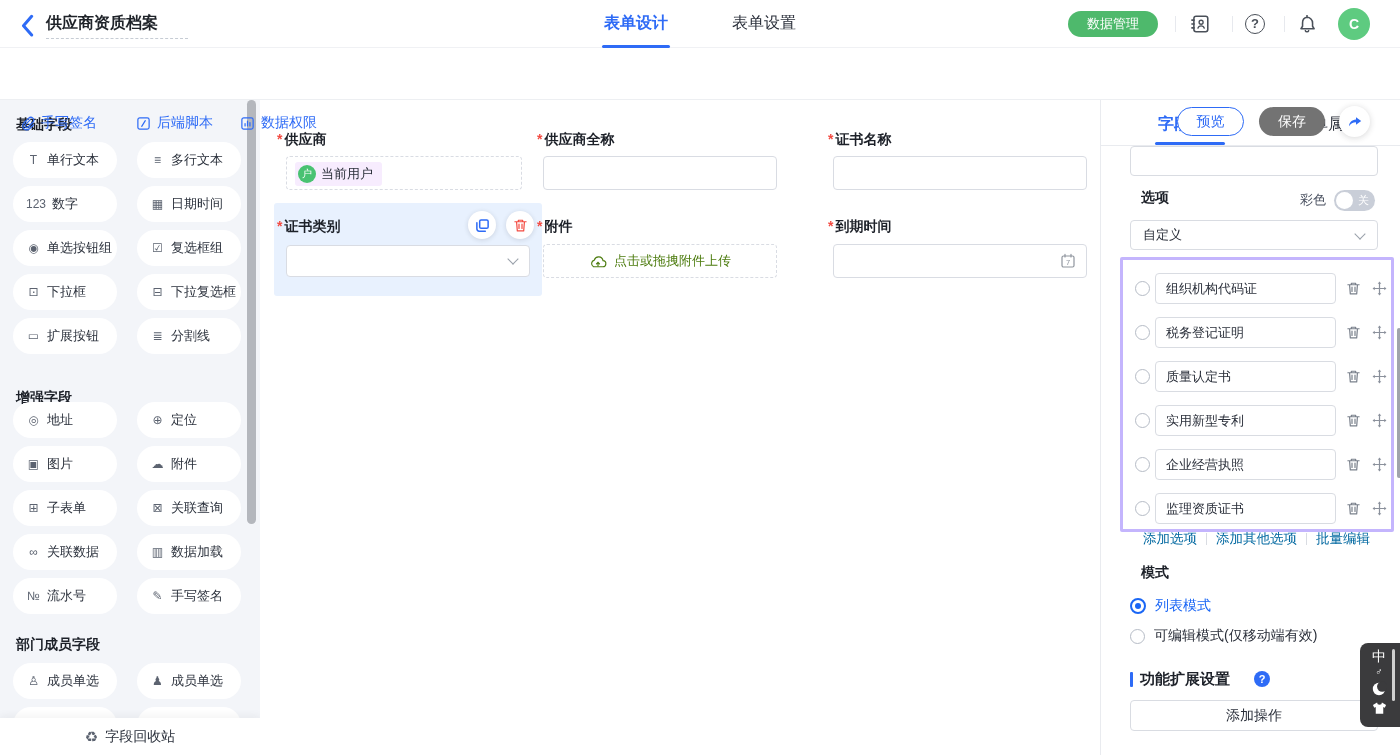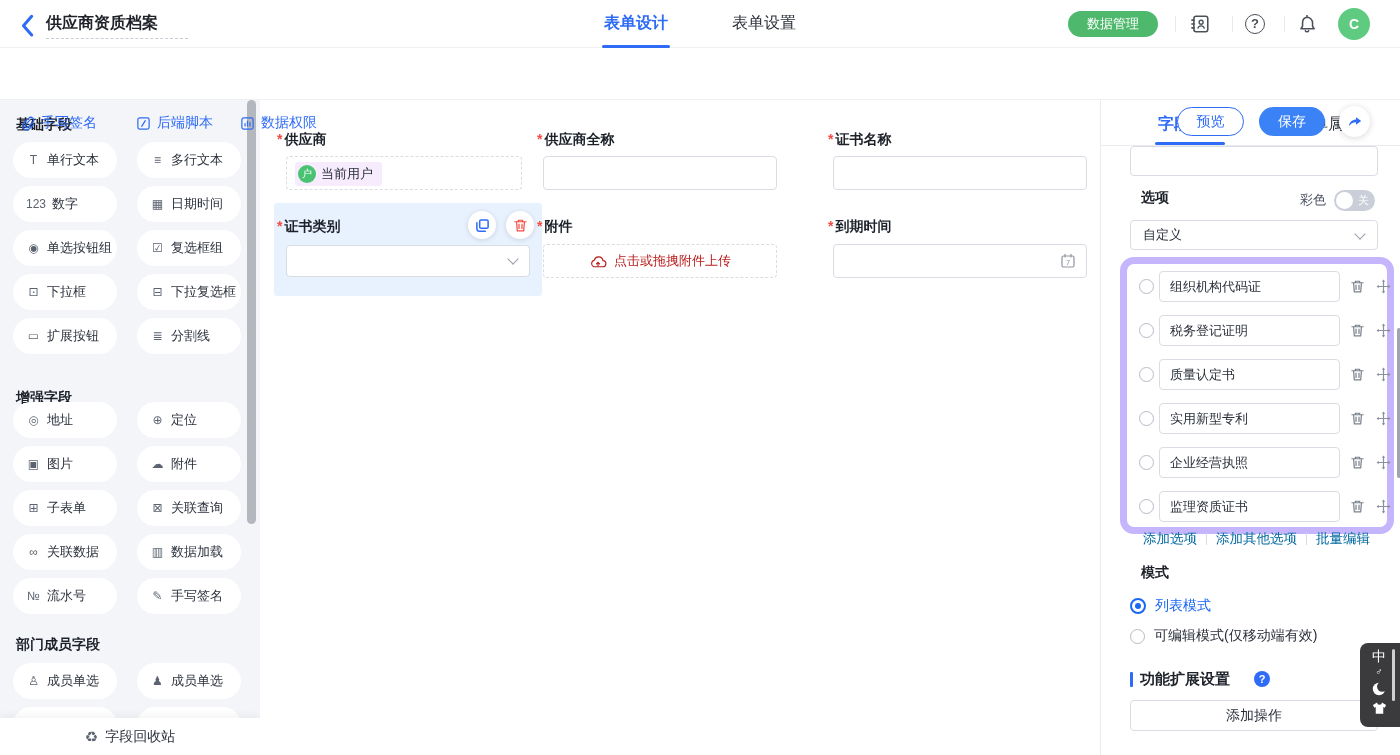--- a/index.html
+++ b/index.html
@@ -30,21 +30,21 @@
   
   .subbar { position:absolute; left:0; top:48px; width:1400px; height:52px; background:#fff;
     border-bottom:1px solid #edeff2; z-index:25; }
   .sub-link { position:absolute; top:66px; display:flex; align-items:center; gap:6px;
     color:#2e6bf6; font-size:14px; cursor:pointer; }
   .sub-link svg { width:15px; height:15px; }
   .btn-outline { position:absolute; left:1177px; top:59px; width:67px; height:29px; border-radius:15px;
     border:1px solid #2e6bf6; color:#2e6bf6; background:#fff; font-size:14px; text-align:center;
     line-height:27px; cursor:pointer; }
   .btn-primary { position:absolute; left:1259px; top:59px; width:66px; height:29px; border-radius:15px;
-    background:#3b82f6; color:#fff; font-size:14px; text-align:center; line-height:29px; cursor:pointer; }
+    background:#737373; color:#fff; font-size:14px; text-align:center; line-height:29px; cursor:pointer; }
   .btn-share { position:absolute; left:1339px; top:58px; width:31px; height:31px; border-radius:50%;
     background:#fff; box-shadow:0 1px 6px rgba(31,35,41,.18); color:#2e6bf6; cursor:pointer;
     display:flex; align-items:center; justify-content:center; }
   .btn-share svg { width:16px; height:16px; }
 
   
   .sidebar { position:absolute; left:0; top:100px; width:260px; height:655px; background:#f3f5f9; overflow:hidden; }
   .side-title { position:absolute; left:16px; font-size:14px; font-weight:700; color:#1d2129; }
   .pill-wrap { position:absolute; left:13px; display:flex; flex-wrap:wrap; gap:8px 20px; width:234px; }
   .field-pill { width:104px; height:36px; background:#fff; border-radius:18px; display:flex;
@@ -69,43 +69,43 @@
   .user-tag .tag-av { width:18px; height:18px; border-radius:50%; background:#49c272; color:#fff;
     font-size:10px; text-align:center; line-height:18px; }
   .user-tag .tag-tx { font-size:13px; color:#2a2f3a; }
   .sel-block { position:absolute; left:14px; top:103px; width:268px; height:93px; background:#e8f1fe; border-radius:3px; }
   .circle-btn { position:absolute; top:111px; width:28px; height:28px; border-radius:50%; background:#fff;
     box-shadow:0 1px 5px rgba(31,35,41,.14); display:flex; align-items:center; justify-content:center; cursor:pointer; }
   .circle-btn svg { width:15px; height:15px; }
   .chev { position:absolute; width:8px; height:8px; border-right:1.5px solid #99a0aa;
     border-bottom:1.5px solid #99a0aa; transform:rotate(45deg); }
   .upload-box { position:absolute; height:34px; border:1px dashed #d9dce3; border-radius:4px; background:#fff;
-    display:flex; align-items:center; justify-content:center; gap:7px; color:#b91c1c; font-size:13px; cursor:pointer; }
+    display:flex; align-items:center; justify-content:center; gap:7px; color:#4d7c0f; font-size:13px; cursor:pointer; }
   .upload-box svg { width:18px; height:13px; }
   .cal-ic { position:absolute; color:#8f959e; width:16px; height:16px; }
 
   
   .panel { position:absolute; left:1100px; top:100px; width:300px; height:655px; background:#fff;
     border-left:1px solid #e9ebef; }
   .p-tab { position:absolute; top:14px; font-size:16px; cursor:pointer; }
   .p-tab.a { left:48px; width:82px; text-align:center; color:#2e6bf6; font-weight:600; }
   .p-tab.b { left:186px; width:82px; text-align:center; color:#2a2f3a; }
   .p-underline { position:absolute; left:54px; top:42px; width:70px; height:3px; background:#2e6bf6; border-radius:2px; }
   .p-divider { position:absolute; left:0; top:45px; width:300px; height:1px; background:#e9ebef; }
   .p-input { position:absolute; left:29px; width:248px; border:1px solid #d9dce2; border-radius:4px; background:#fff; }
   .p-label { position:absolute; font-size:14px; font-weight:700; color:#1d2129;margin-left:11px; }
   .color-lbl { position:absolute; left:199px; top:91px; font-size:13px; color:#4a5160; }
   .toggle { position:absolute; left:233px; top:90px; width:41px; height:21px; border-radius:11px;
     background:#c9ced8; cursor:pointer; }
   .toggle .knob { position:absolute; left:2px; top:2px; width:17px; height:17px; border-radius:50%; background:#fff; }
   .toggle .t-tx { position:absolute; right:6px; top:3px; font-size:11px; color:#fff; }
   .p-select { position:absolute; left:29px; top:120px; width:248px; height:30px; border:1px solid #d9dce2;
     border-radius:4px; font-size:13px; color:#2a2f3a; line-height:28px; padding-left:12px; cursor:pointer; }
-  .red-box { position:absolute; left:19px; top:157px; width:274px; border:7px solid #c4b5fd; border-radius:14px;
-    padding:7px 12px 5px; display:flex; flex-direction:column; gap:13px; background:transparent; }
+  .red-box { position:absolute; left:19px; top:157px; width:274px; border:3px solid #c4b5fd; border-radius:2px;
+    padding:13px 12px 5px; display:flex; flex-direction:column; gap:13px; background:transparent; }
   .opt-row { display:flex; align-items:center; height:31px; }
   .radio { width:15px; height:15px; border-radius:50%; border:1.5px solid #b6bcc6; background:#fff;
     flex:none; cursor:pointer; }
   .opt-input { width:181px; height:31px; margin-left:5px; border:1px solid #d9dce2; border-radius:4px;
     font-size:13px; color:#2a2f3a; padding:0 10px; outline:none;
     font-family:"Liberation Sans","DejaVu Sans",sans-serif; }
   .opt-ic { flex:none; width:15px; height:15px; cursor:pointer; }
   .opt-ic.trash { margin-left:10px; color:#7a818c; }
   .opt-ic.move { margin-left:11px; color:#8b919c; }
   .p-links { position:absolute; left:29px; top:430px; width:253px; display:flex; align-items:center;

